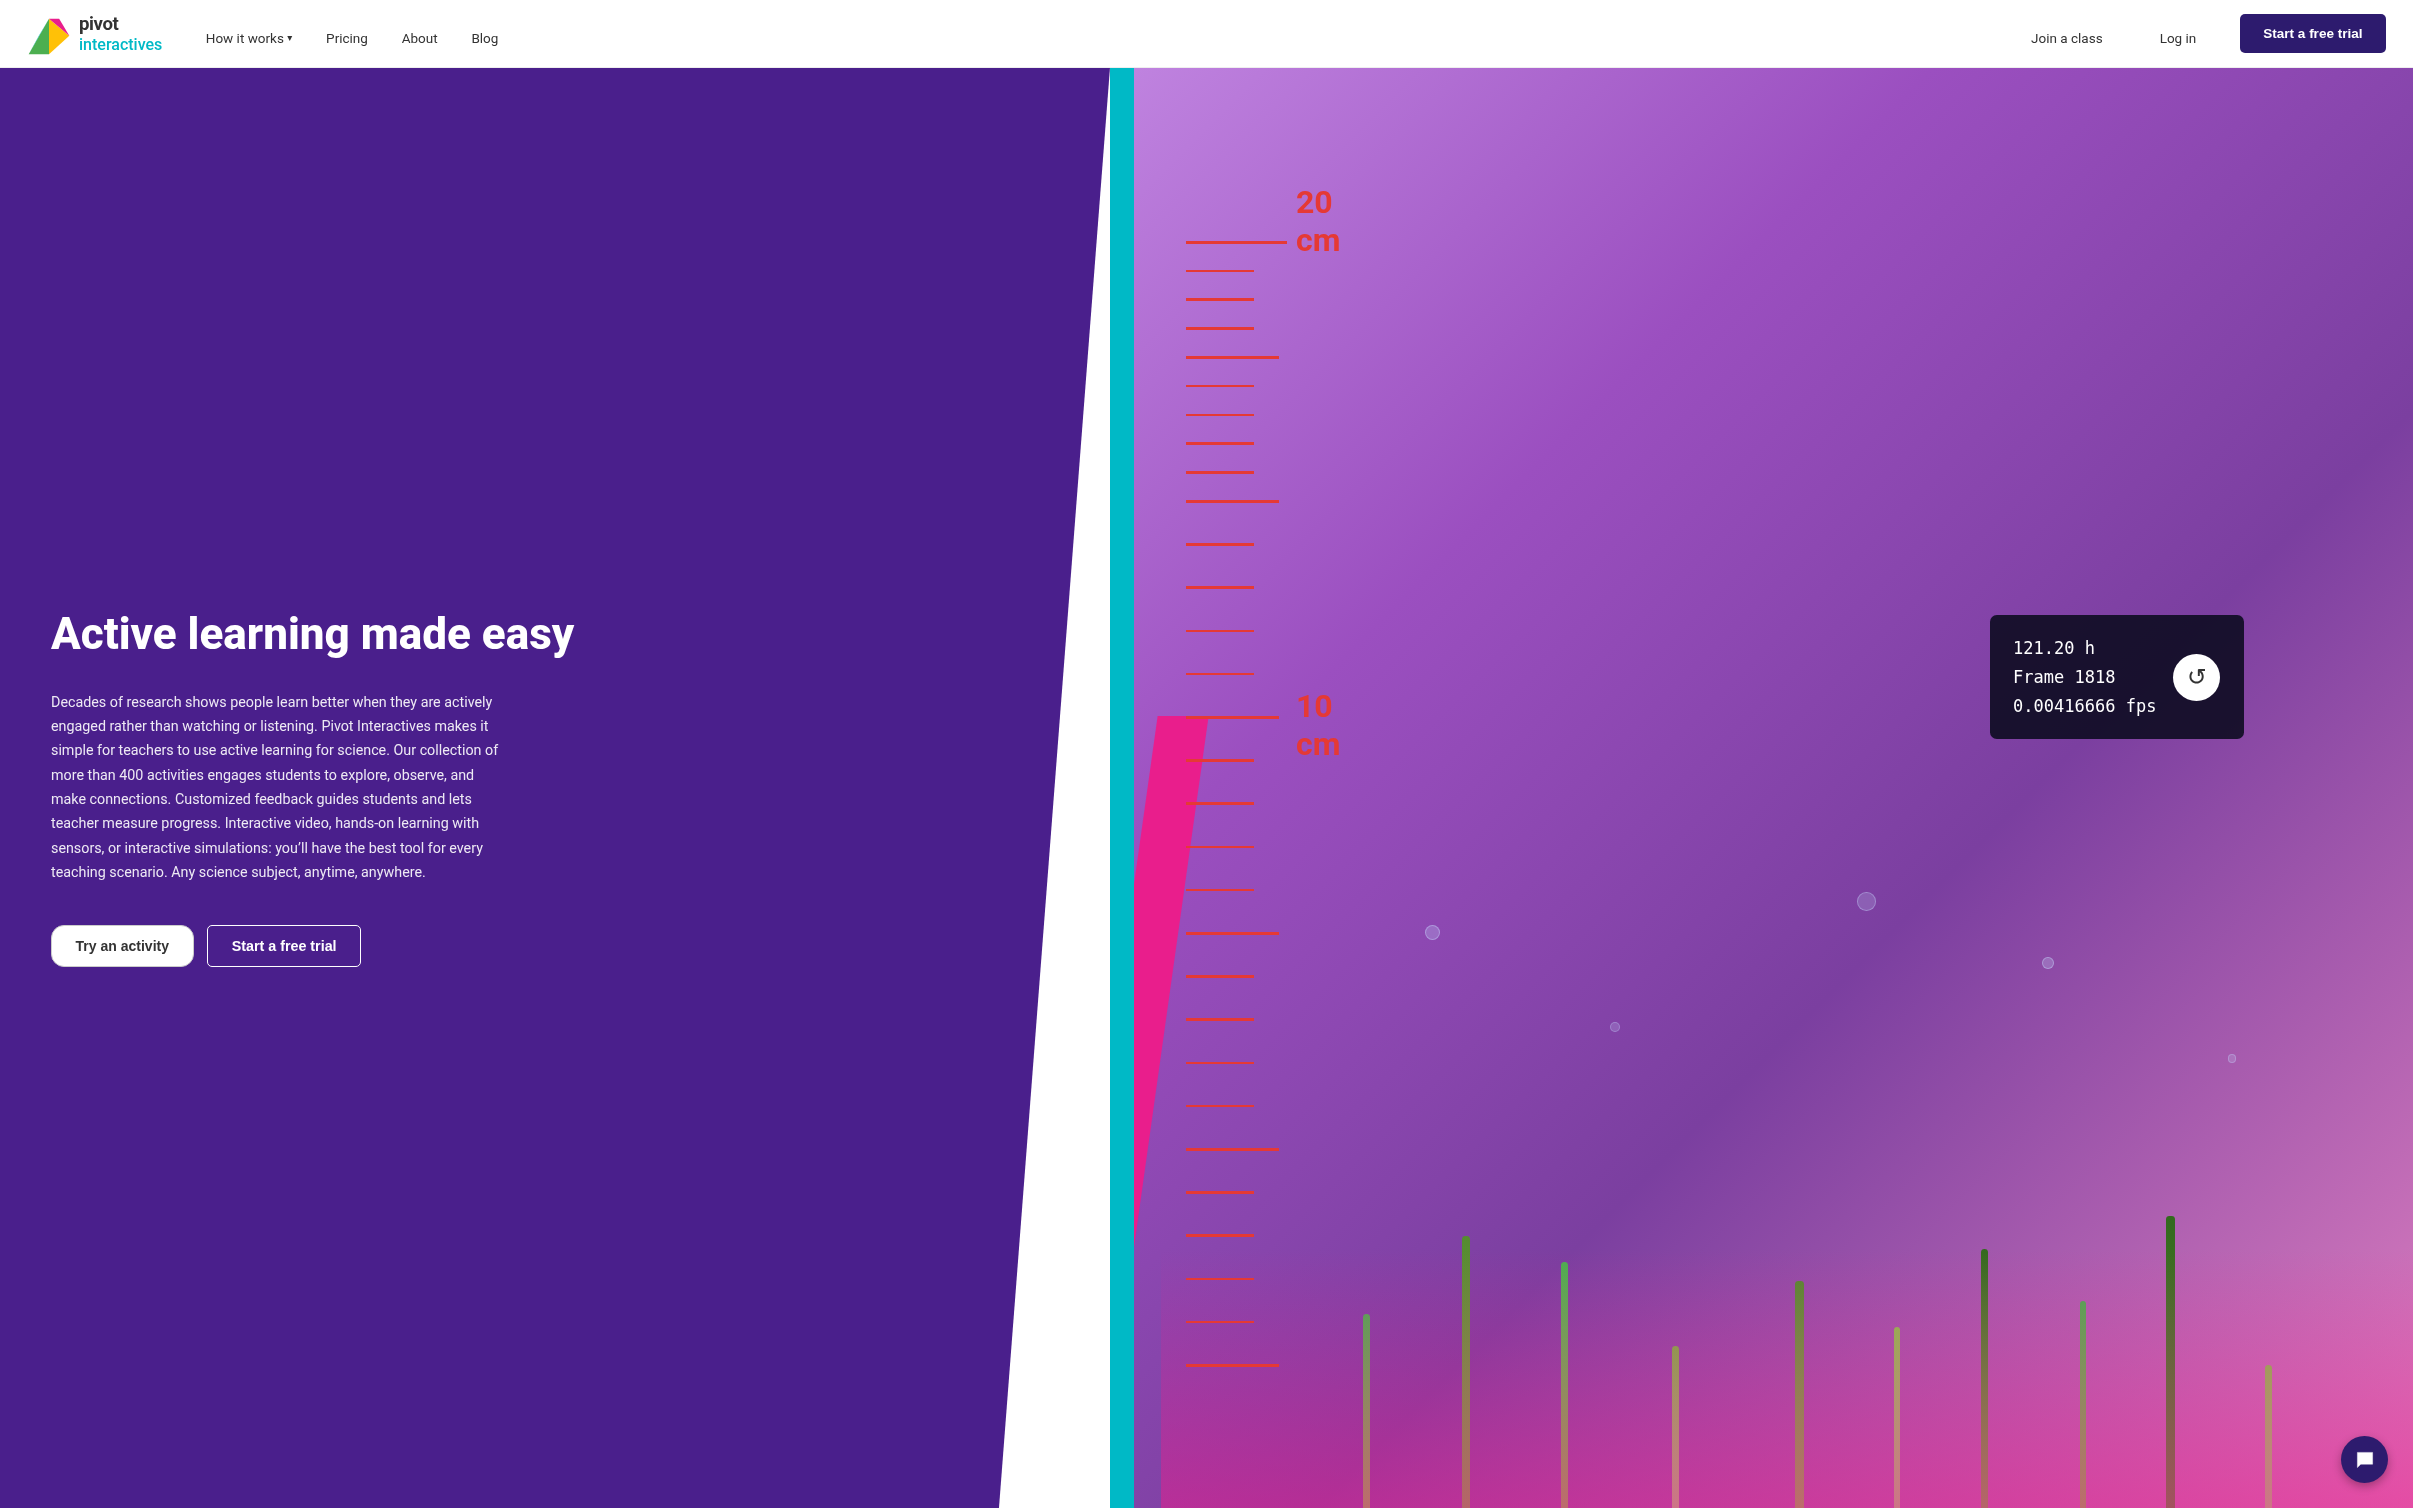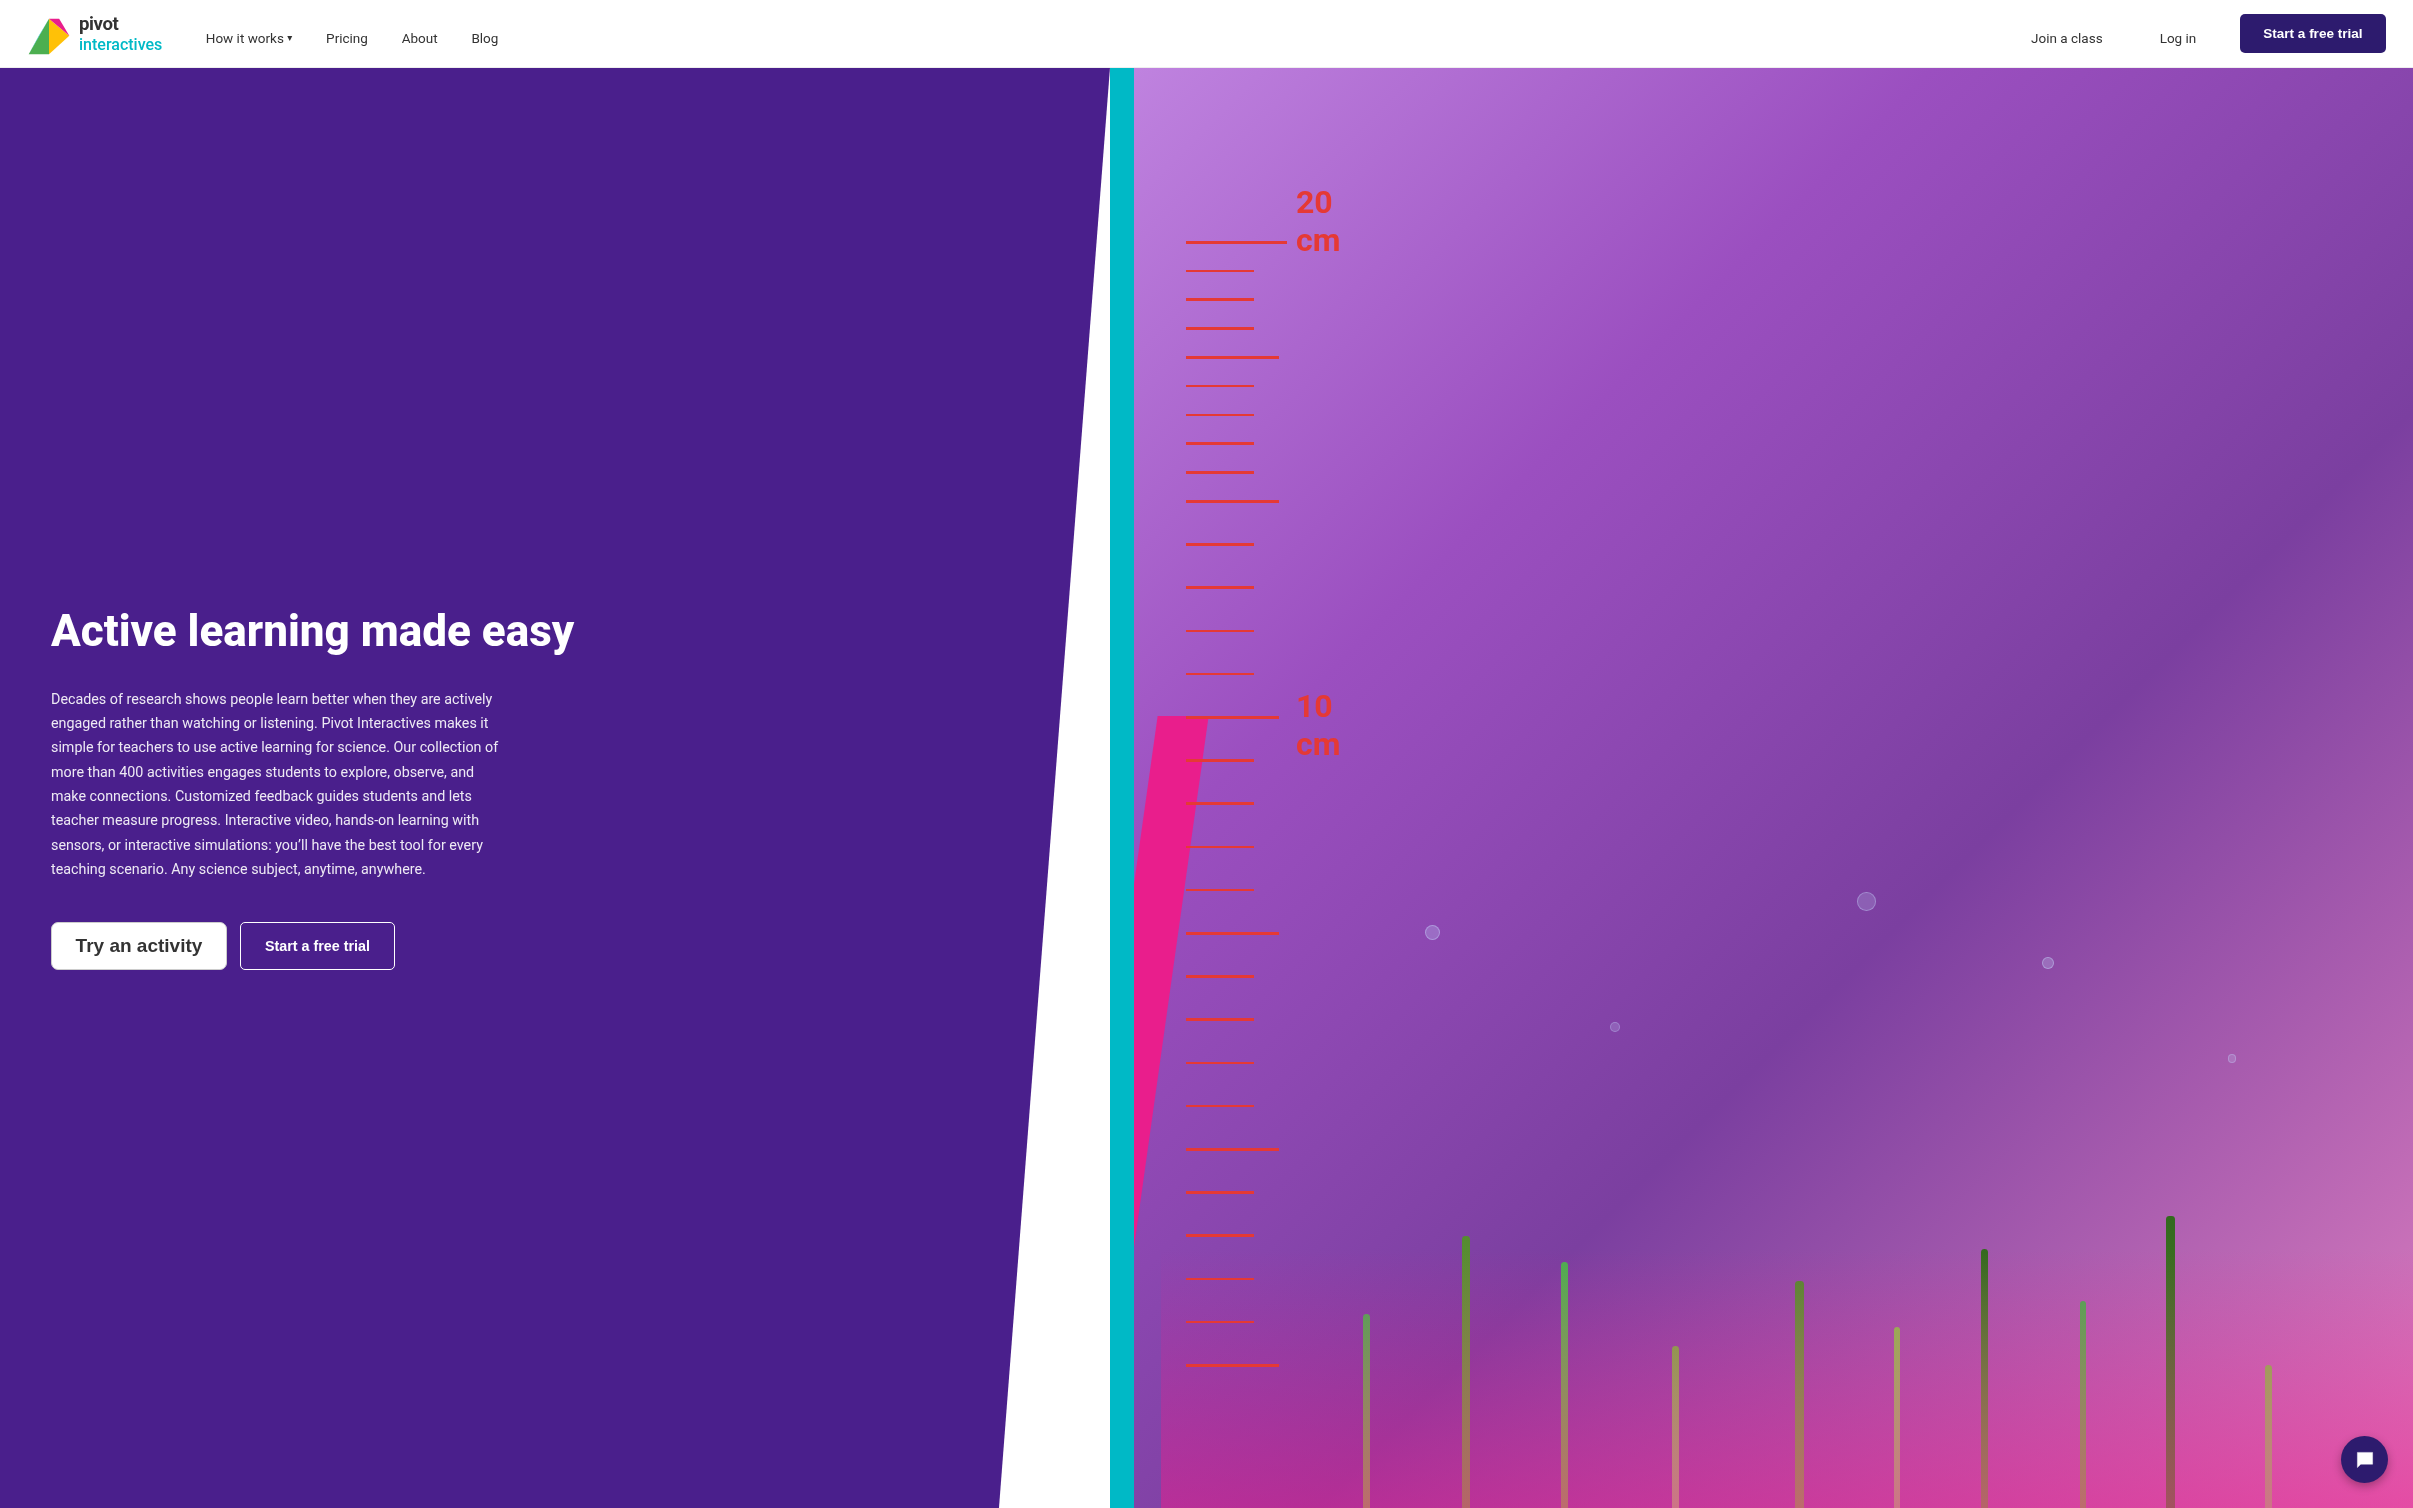--- a/index.html
+++ b/index.html
@@ -98,23 +98,23 @@
       display: flex;
       gap: 13.5px;
       flex-wrap: wrap;
     }
 
     .btn-try {
       background: #fff;
       color: #333;
       border: 1.7px solid #ccc;
       padding: 11.8px 23.6px;
-      font-size: 19px;
+      font-size: 14px;
       font-weight: 600;
-      border-radius: 7px;
+      border-radius: 13px;
       cursor: pointer;
     }
 
     .btn-free-trial {
       background: transparent;
       color: #fff;
       border: 1.7px solid #fff;
       padding: 11.8px 23.6px;
       font-size: 14.3px;
       font-weight: 600;
@@ -316,20 +316,28 @@
       <div style="position:absolute;top:78%;left:0;width:68px;height:2.5px;background:#e53935;"></div>
       <div style="position:absolute;top:81%;left:0;width:68px;height:2.5px;background:#e53935;"></div>
       <div style="position:absolute;top:84%;left:0;width:68px;height:2.5px;background:#e53935;"></div>
       <div style="position:absolute;top:87%;left:0;width:68px;height:2.5px;background:#e53935;"></div>
       <div style="position:absolute;top:90%;left:0;width:93px;height:3.4px;background:#e53935;"></div>
 
       <span style="position:absolute;top:8%;left:110px;color:#e53935;font-size:32px;font-weight:700;">20 cm</span>
       <span style="position:absolute;top:43%;left:110px;color:#e53935;font-size:32px;font-weight:700;">10 cm</span>
     </div>
 
+    <div class="data-box">
+      <div class="data-text">
+        <div>121.20 h</div>
+        <div>Frame 1818</div>
+        <div>0.00416666 fps</div>
+      </div>
+      <div class="data-icon">↺</div>
+    </div>
 
     <div style="position:absolute;bottom:0;left:68px;right:0;height:45%;z-index:3;pointer-events:none;">
 
       <div style="position:absolute;bottom:0;left:15%;width:6.8px;height:30%;background:linear-gradient(to top,#8bc34a,#4caf50);border-radius:3.4px 3.4px 0 0;"></div>
       <div style="position:absolute;bottom:0;left:23%;width:8.4px;height:42%;background:linear-gradient(to top,#7cb342,#558b2f);border-radius:3.4px 3.4px 0 0;"></div>
       <div style="position:absolute;bottom:0;left:31%;width:7.6px;height:38%;background:linear-gradient(to top,#8bc34a,#4caf50);border-radius:3.4px 3.4px 0 0;"></div>
       <div style="position:absolute;bottom:0;left:40%;width:6.8px;height:25%;background:linear-gradient(to top,#aed581,#7cb342);border-radius:3.4px 3.4px 0 0;"></div>
       <div style="position:absolute;bottom:0;left:50%;width:8.4px;height:35%;background:linear-gradient(to top,#8bc34a,#558b2f);border-radius:3.4px 3.4px 0 0;"></div>
       <div style="position:absolute;bottom:0;left:58%;width:5.9px;height:28%;background:linear-gradient(to top,#aed581,#8bc34a);border-radius:3.4px 3.4px 0 0;"></div>
       <div style="position:absolute;bottom:0;left:65%;width:7.6px;height:40%;background:linear-gradient(to top,#7cb342,#33691e);border-radius:3.4px 3.4px 0 0;"></div>

